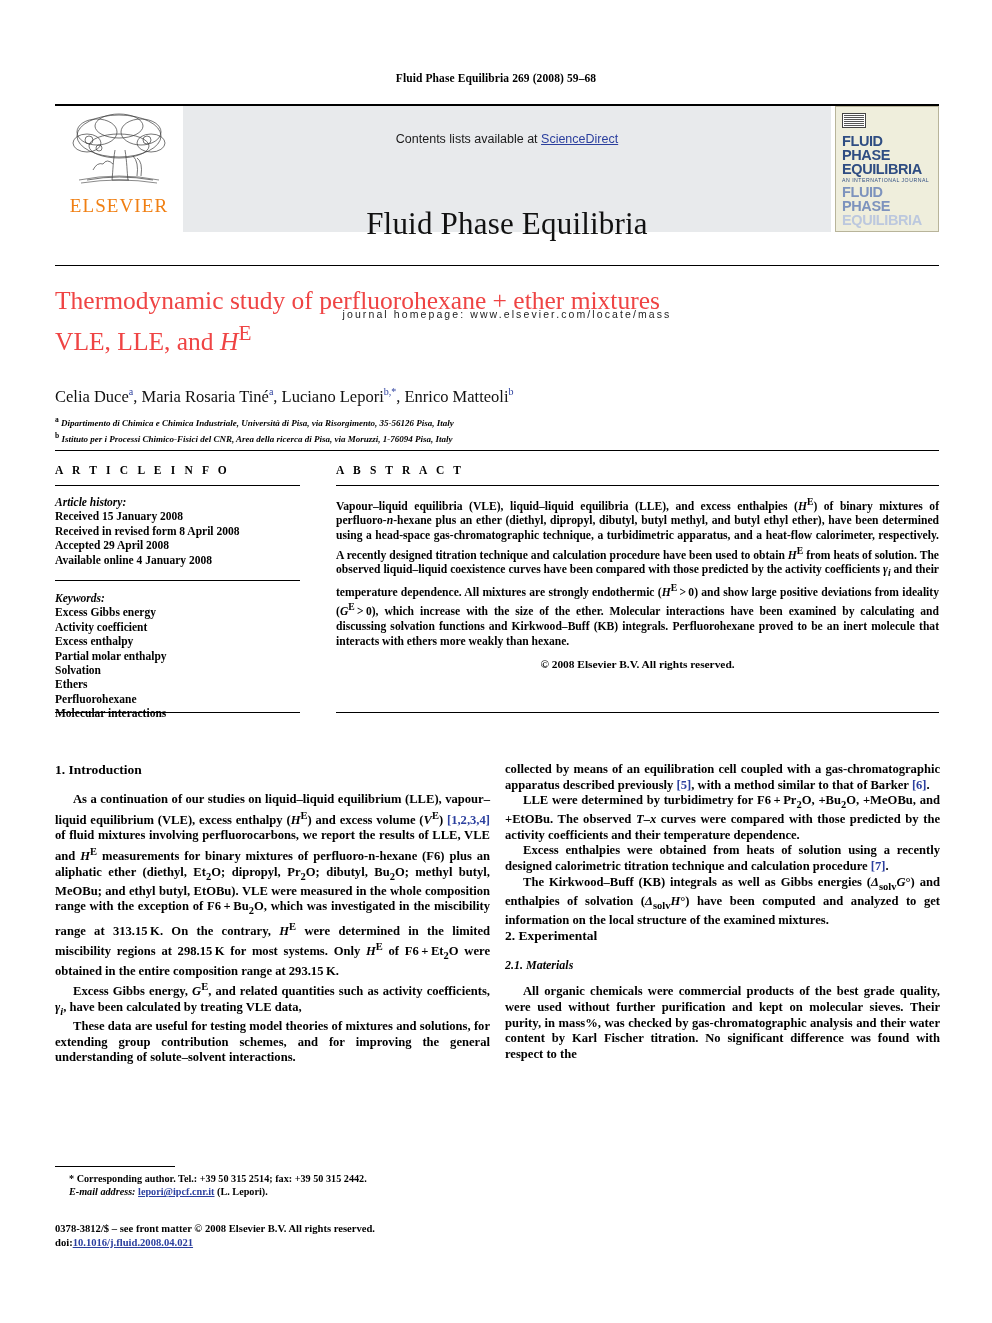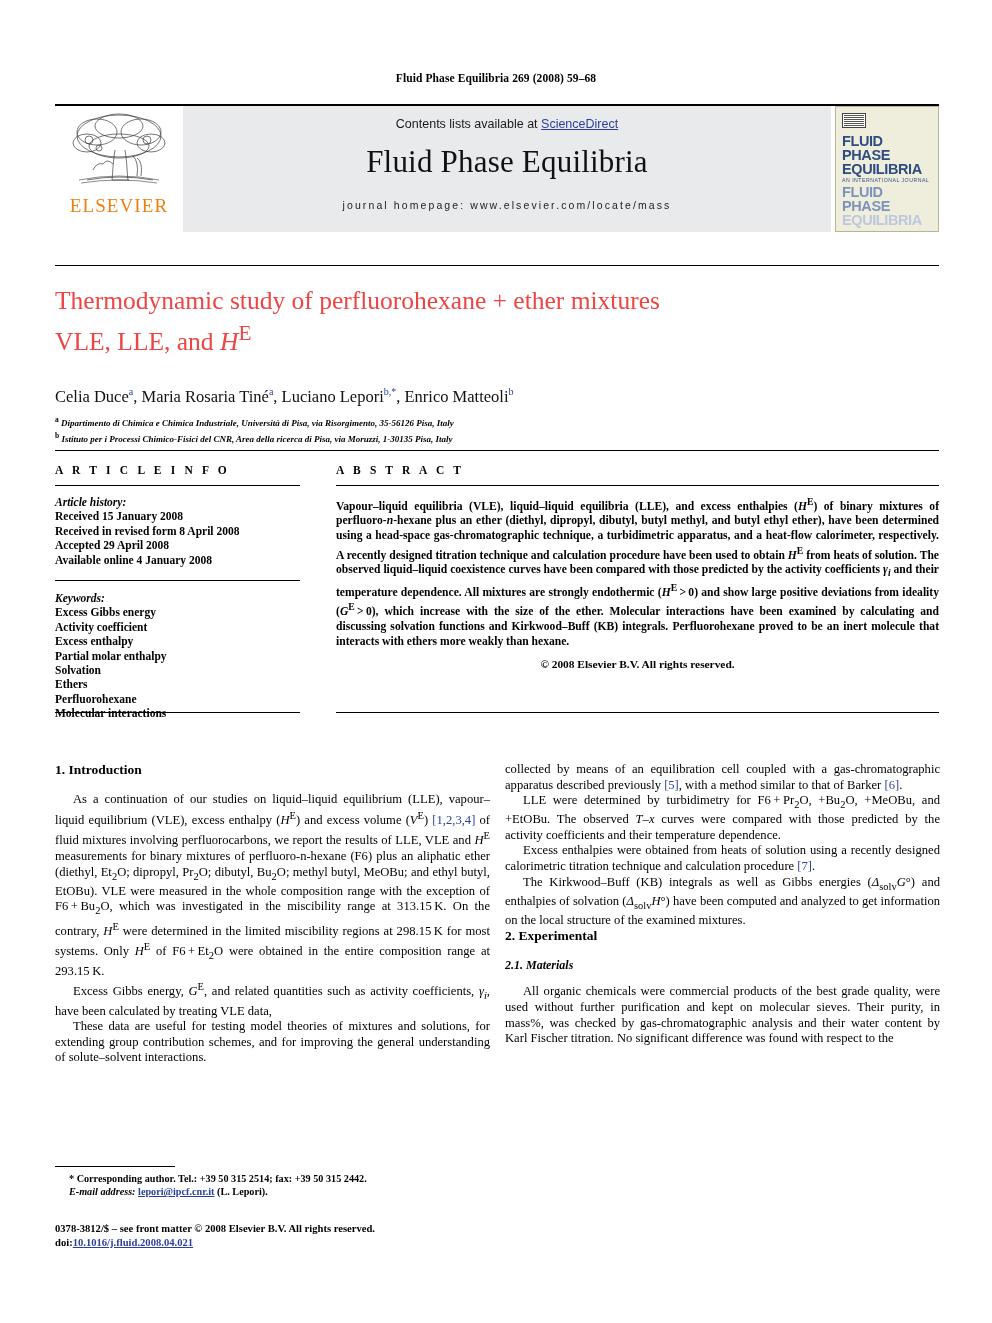--- a/index.html
+++ b/index.html
@@ -71,22 +71,23 @@
     color: #f07f13;
     margin-top: 1px;
   }
   .journal-band {
     flex: 1 1 auto;
     background: #e8eaec;
     display: flex;
     flex-direction: column;
     align-items: center;
     justify-content: flex-start;
-    padding-top: 11px;
+    padding-top: 26px;
     box-sizing: border-box;
+    gap: 47px;
   }
   .contents-line {
     font-size: 12.5px;
     font-family: "Liberation Sans", sans-serif;
     color: #1a1a1a;
   }
   .sd-link {
     color: #2b3f9e;
     font-family: "Liberation Sans", sans-serif;
   }
@@ -296,21 +297,21 @@
     font-weight: bold;
     font-style: italic;
     margin: 0 0 11px 0;
   }
   p.body {
     font-size: 12.6px;
     line-height: 15.6px;
     text-align: justify;
     margin: 0;
     text-indent: 18px;
-    font-weight: normal;
+    font-weight: bold;
   }
   p.body.noindent { text-indent: 0; }
   .ref { color: #2b3f9e; }
   .gap-top { margin-top: 22px; }
 
   
   .footnote-rule {
     position: absolute;
     left: 55px;
     top: 1166px;
@@ -406,21 +407,21 @@
     <span>Thermodynamic study of perfluorohexane + ether mixtures</span><br>
     <span>VLE, LLE, and </span><i>H</i><sup>E</sup>
   </div>
 
   <div class="authors">
     <span>Celia Duce</span><sup>a</sup>, <span>Maria Rosaria Tiné</span><sup>a</sup>, <span>Luciano Lepori</span><sup>b,*</sup>, <span>Enrico Matteoli</span><sup>b</sup>
   </div>
 
   <div class="affils">
     <div><sup>a</sup> <span>Dipartimento di Chimica e Chimica Industriale, Università di Pisa, via Risorgimento, 35-56126 Pisa, Italy</span></div>
-    <div><sup>b</sup> <span>Istituto per i Processi Chimico-Fisici del CNR, Area della ricerca di Pisa, via Moruzzi, 1-30135 Pisa, Italy</span></div>
+    <div><sup>b</sup> <span>Istituto per i Processi Chimico-Fisici del CNR, Area della ricerca di Pisa, via Moruzzi, 1-76094 Pisa, Italy</span></div>
   </div>
 
   <div class="info-rule"></div>
 
   <div class="info-col">
     <div class="sec-label">A R T I C L E   I N F O</div>
     <div class="thin-rule"></div>
     <div class="info-block">
       <div class="it">Article history:</div>
       <div>Received 15 January 2008</div>

